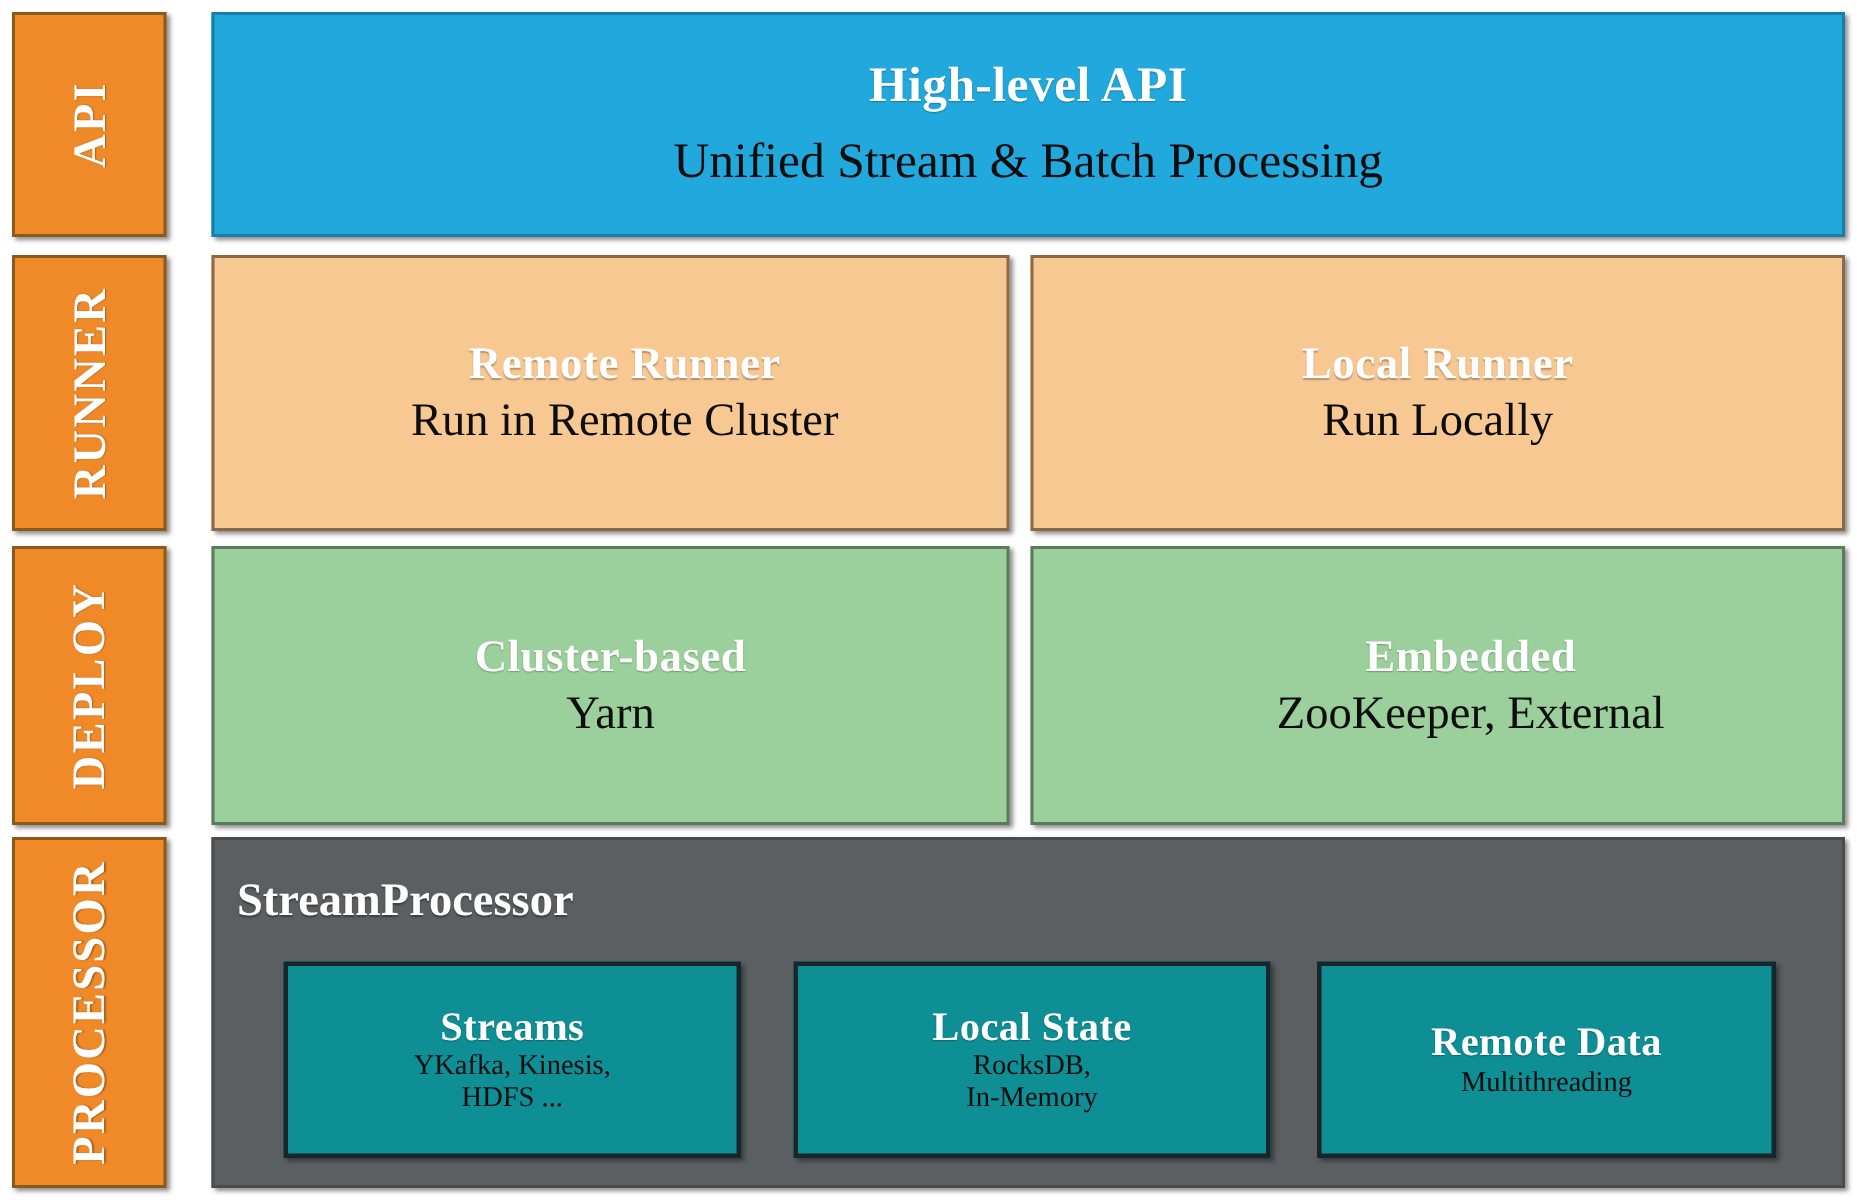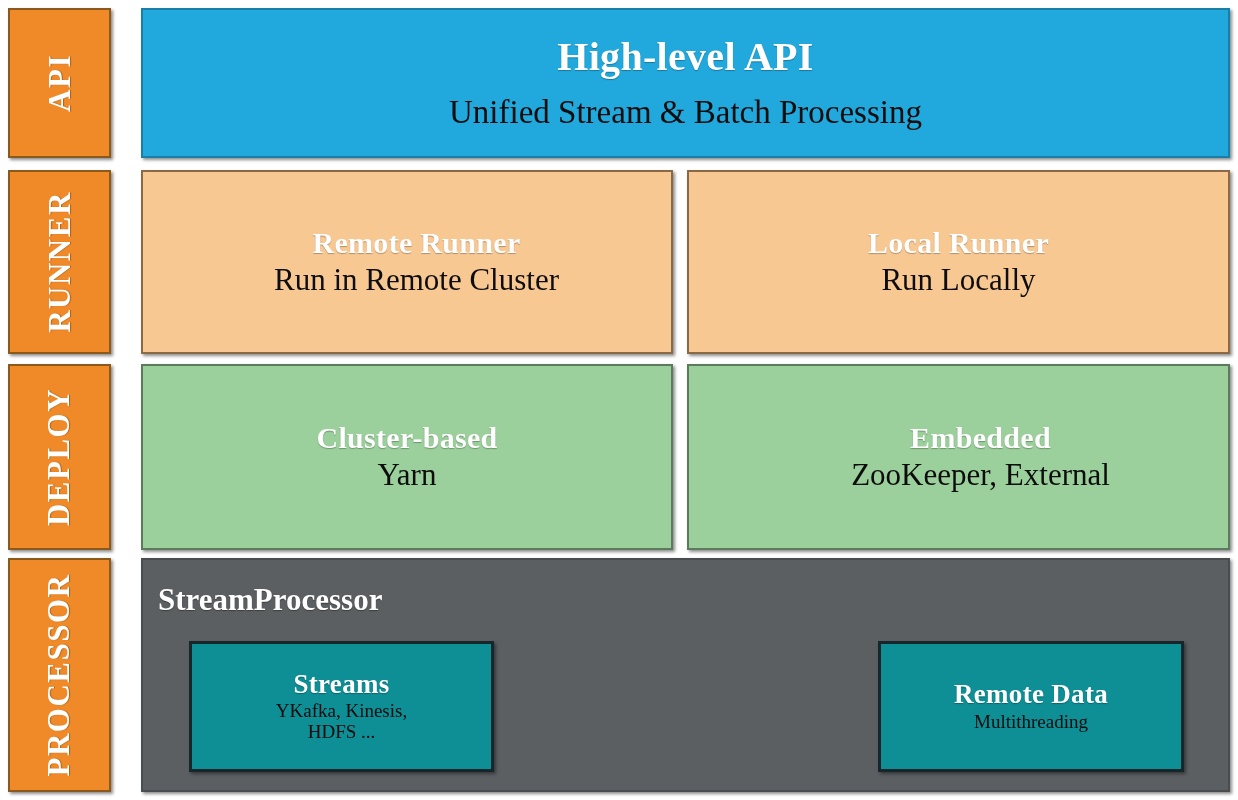--- a/index.html
+++ b/index.html
@@ -72,21 +72,21 @@
   #rail-deploy   { top: 364px; height: 186px; }
   #rail-processor{ top: 558px; height: 234px; }
 
   
   #api-box {
     left: 141px; top: 8px;
     width: 1089px; height: 150px;
     background: #21A8DC;
     border-color: #1b7ea6;
   }
-  #api-box .title-line { font-size: 40px; margin-bottom: 14px; }
+  #api-box .title-line { font-size: 33px; margin-bottom: 14px; }
   #api-box .sub-line   { font-size: 33px; }
 
   
   .runner-box {
     top: 170px; height: 184px;
     background: #F8C893;
     border-color: #8a6a46;
   }
   #runner-remote { left: 141px; width: 532px; padding-left: 19px; }
   #runner-local  { left: 687px; width: 543px; }
@@ -187,20 +187,25 @@
 
   <div id="processor-panel">
     <div id="processor-title">StreamProcessor</div>
 
     <div class="proc-card" id="proc-streams">
       <div class="title-line">Streams</div>
       <div class="sub-line">YKafka, Kinesis,</div>
       <div class="sub-line">HDFS ...</div>
     </div>
 
+    <div class="proc-card" id="proc-state">
+      <div class="title-line">Local State</div>
+      <div class="sub-line">RocksDB,</div>
+      <div class="sub-line">In-Memory</div>
+    </div>
 
     <div class="proc-card" id="proc-remote">
       <div class="title-line">Remote Data</div>
       <div class="sub-line">Multithreading</div>
 
     </div>
   </div>
 
 </div>
 

